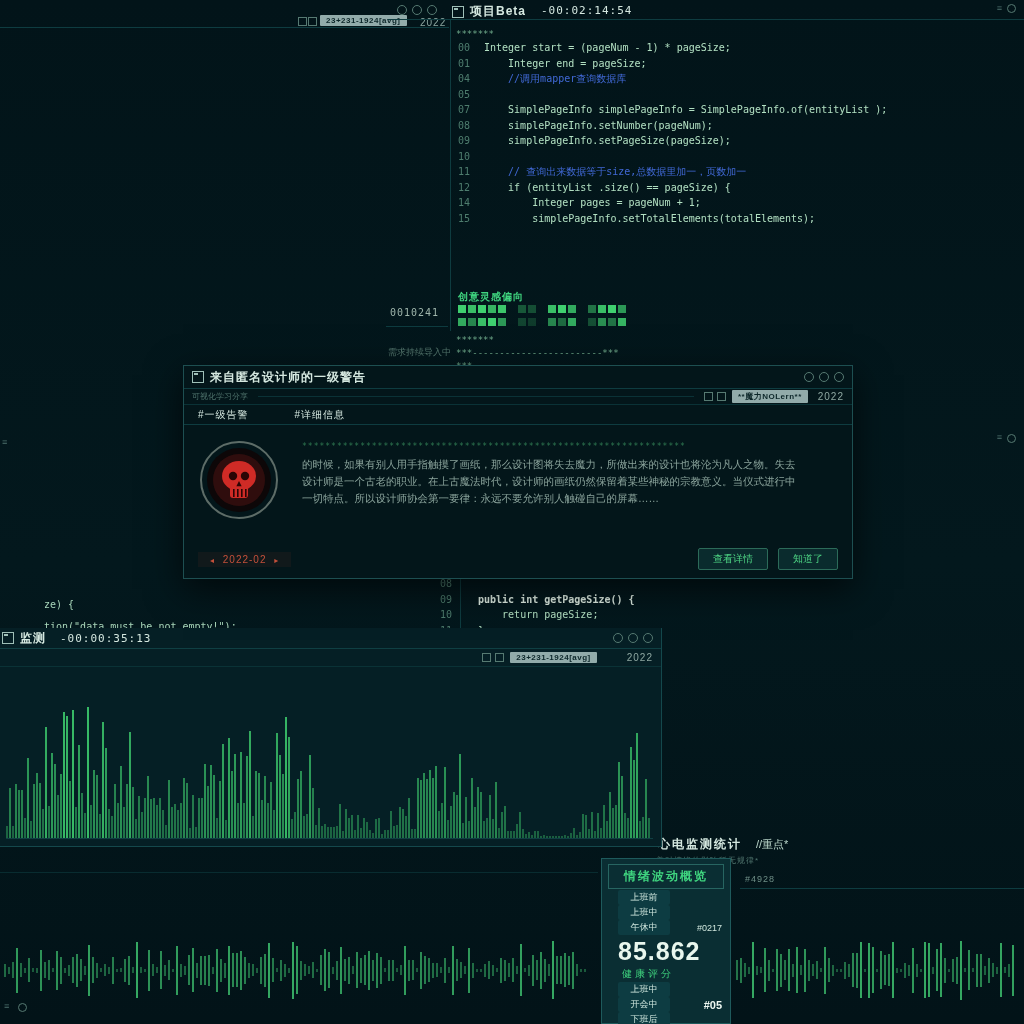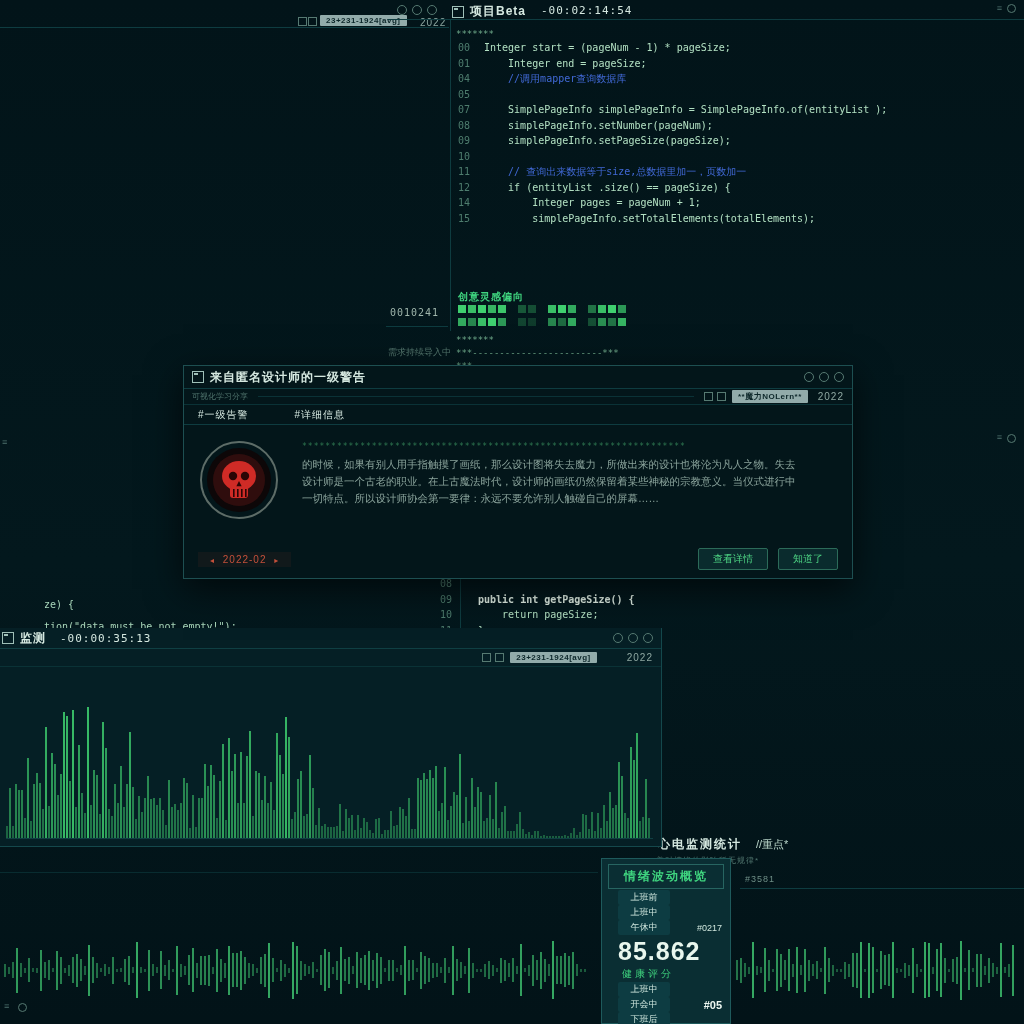--- a/index.html
+++ b/index.html
@@ -470,21 +470,21 @@
       </div>
   </div>
 
   
   <div class="abs" style="left:658px;top:836px;display:flex;align-items:baseline;">
     <span class="ecg-title">心电监测统计</span>
     <span class="ecg-note">//重点*</span>
   </div>
   <div class="subtle abs" style="left:656px;top:855px;">养对情绪的影响暂无规律*</div>
   <div class="hline" style="left:0;top:872px;width:598px;opacity:.6;"></div>
-  <div class="abs" style="left:745px;top:874px;font-size:9px;color:#6f8f87;letter-spacing:1px;">#3581</div>
+  <div class="abs" style="left:745px;top:874px;font-size:9px;color:#6f8f87;letter-spacing:1px;">#4928</div>
   <div class="hline" style="left:740px;top:888px;width:284px;"></div>
 
   <div class="panel">
     <div class="phead">情绪波动概览</div>
     <div>
         <div class="erow">
           <span class="epill">上班前</span>
         </div>
         <div class="erow">
           <span class="epill">上班中</span>

